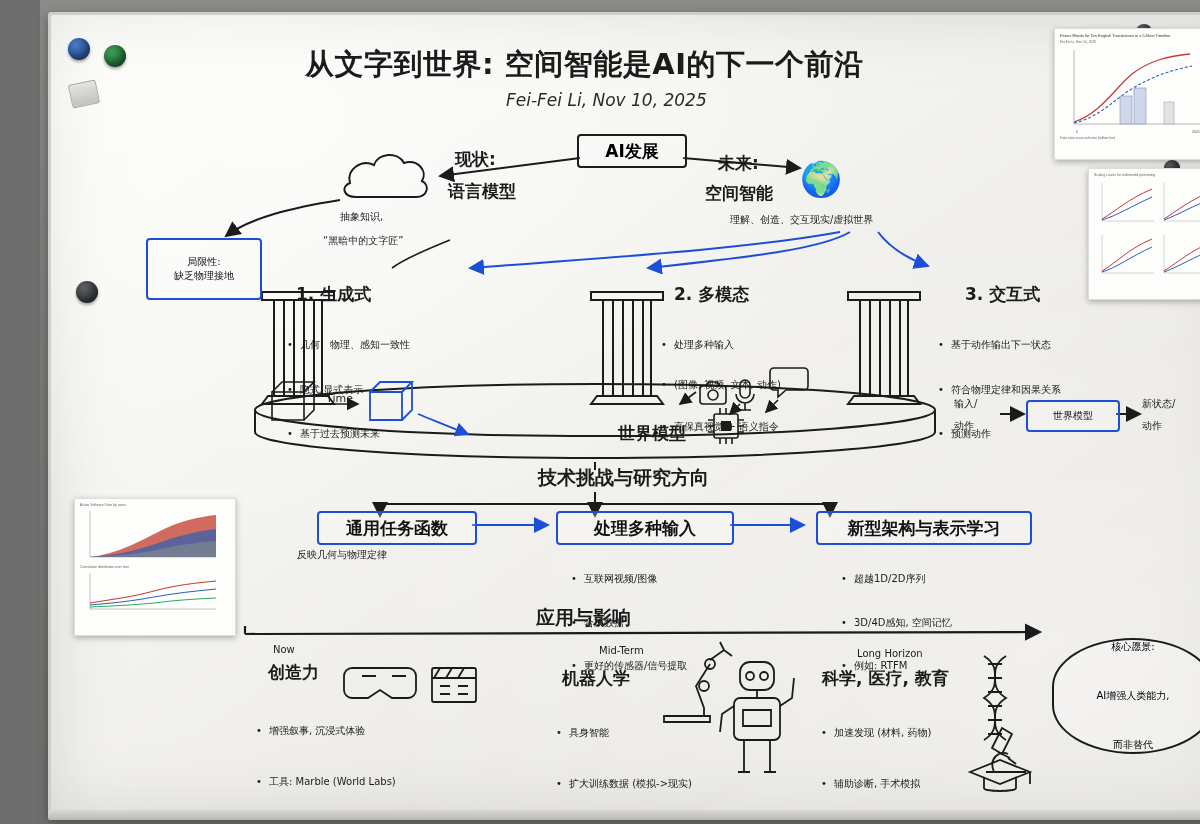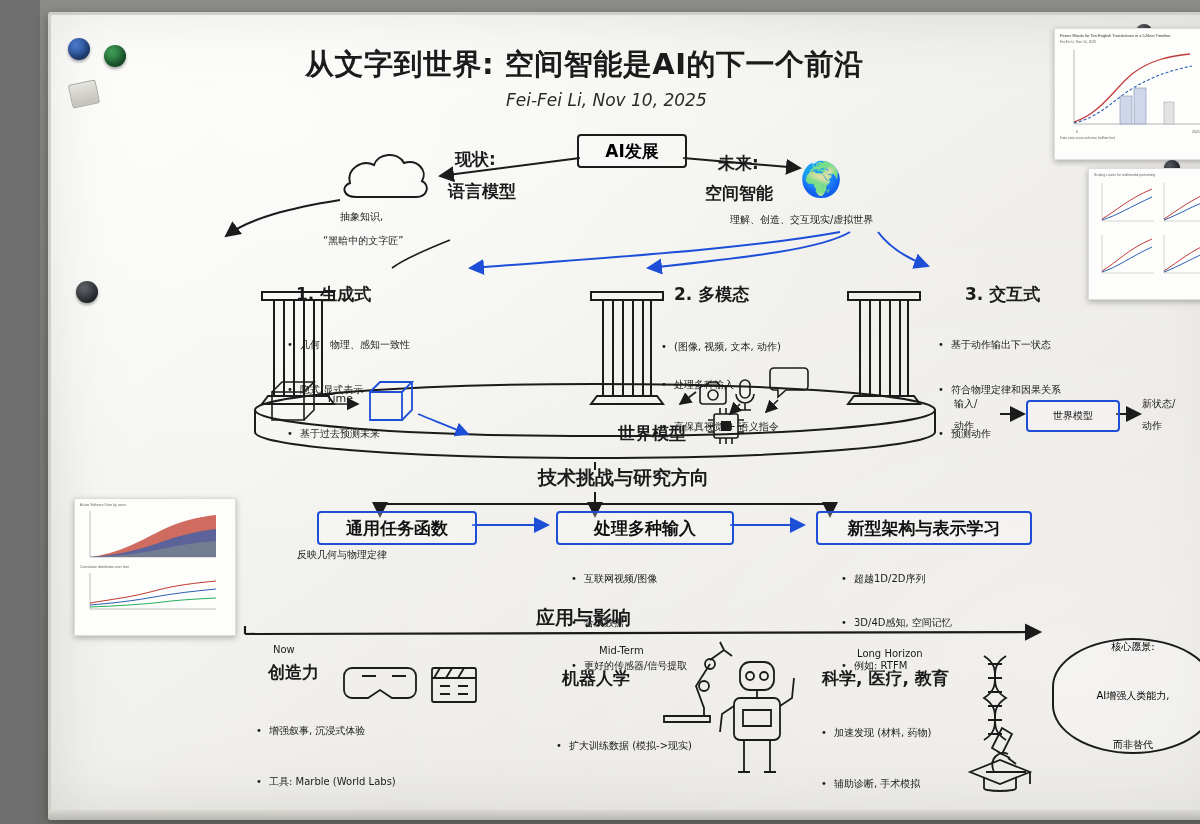--- a/index.html
+++ b/index.html
@@ -318,35 +318,39 @@
   </div>
   <div class="t h3 hand" style="left:415px;top:149px;">现状:</div>
   <div class="t h3 hand" style="left:408px;top:181px;">语言模型</div>
   <div class="t bd hand" style="left:300px;top:211px;">抽象知识,</div>
   <div class="t bd hand" style="left:283px;top:235px;">“黑暗中的文字匠”</div>
 
   <div class="t h3 hand" style="left:678px;top:153px;">未来:</div>
   <div class="t h3 hand" style="left:665px;top:183px;">空间智能</div>
   <div class="t bd hand" style="left:690px;top:214px;">理解、创造、交互现实/虚拟世界</div>
 
+  <div class="boxblue hand" style="left:106px;top:238px;width:112px;height:58px;flex-direction:column;">
+    <span class="bd">局限性:</span>
+    <span class="bd">缺乏物理接地</span>
+  </div>
 
   <div class="t" style="left:760px;top:158px;font-size:34px;">🌍</div>
 
   <div class="t h3 hand" style="left:256px;top:284px;">1. 生成式</div>
   <ul class="t bd bul hand" style="left:246px;top:314px;width:220px;">
     <li>几何、物理、感知一致性</li>
     <li style="margin-top:7px;">隐式/显式表示</li>
     <li style="margin-top:7px;">基于过去预测未来</li>
   </ul>
   <div class="t xs hand" style="left:286px;top:392px;">Time</div>
 
   <div class="t h3 hand" style="left:634px;top:284px;">2. 多模态</div>
   <ul class="t bd bul hand" style="left:620px;top:314px;width:230px;">
+    <li>处理多种输入</li>
     <li style="list-style:none;margin-top:2px;">(图像, 视频, 文本, 动作)</li>
-    <li>处理多种输入</li>
     <li style="margin-top:5px;">高保真视觉 + 语义指令</li>
   </ul>
 
   <div class="t h3 hand" style="left:925px;top:284px;">3. 交互式</div>
   <ul class="t bd bul hand" style="left:897px;top:314px;width:260px;">
     <li>基于动作输出下一状态</li>
     <li style="margin-top:7px;">符合物理定律和因果关系</li>
     <li style="margin-top:7px;">预测动作</li>
   </ul>
 
@@ -393,20 +397,21 @@
 
   <div class="t h3 hand" style="left:228px;top:662px;">创造力</div>
   <ul class="t bd bul hand" style="left:215px;top:700px;width:240px;">
     <li>增强叙事, 沉浸式体验</li>
     <li style="margin-top:13px;">工具: Marble (World Labs)</li>
     
   </ul>
 
   <div class="t h3 hand" style="left:522px;top:668px;">机器人学</div>
   <ul class="t bd bul hand" style="left:515px;top:702px;width:250px;">
+    <li>具身智能</li>
     <li style="margin-top:13px;">扩大训练数据 (模拟-&gt;现实)</li>
     
   </ul>
 
   <div class="t h3 hand" style="left:782px;top:668px;">科学, 医疗, 教育</div>
   <ul class="t bd bul hand" style="left:780px;top:702px;width:230px;">
     <li>加速发现 (材料, 药物)</li>
     <li style="margin-top:13px;">辅助诊断, 手术模拟</li>
     
   </ul>

